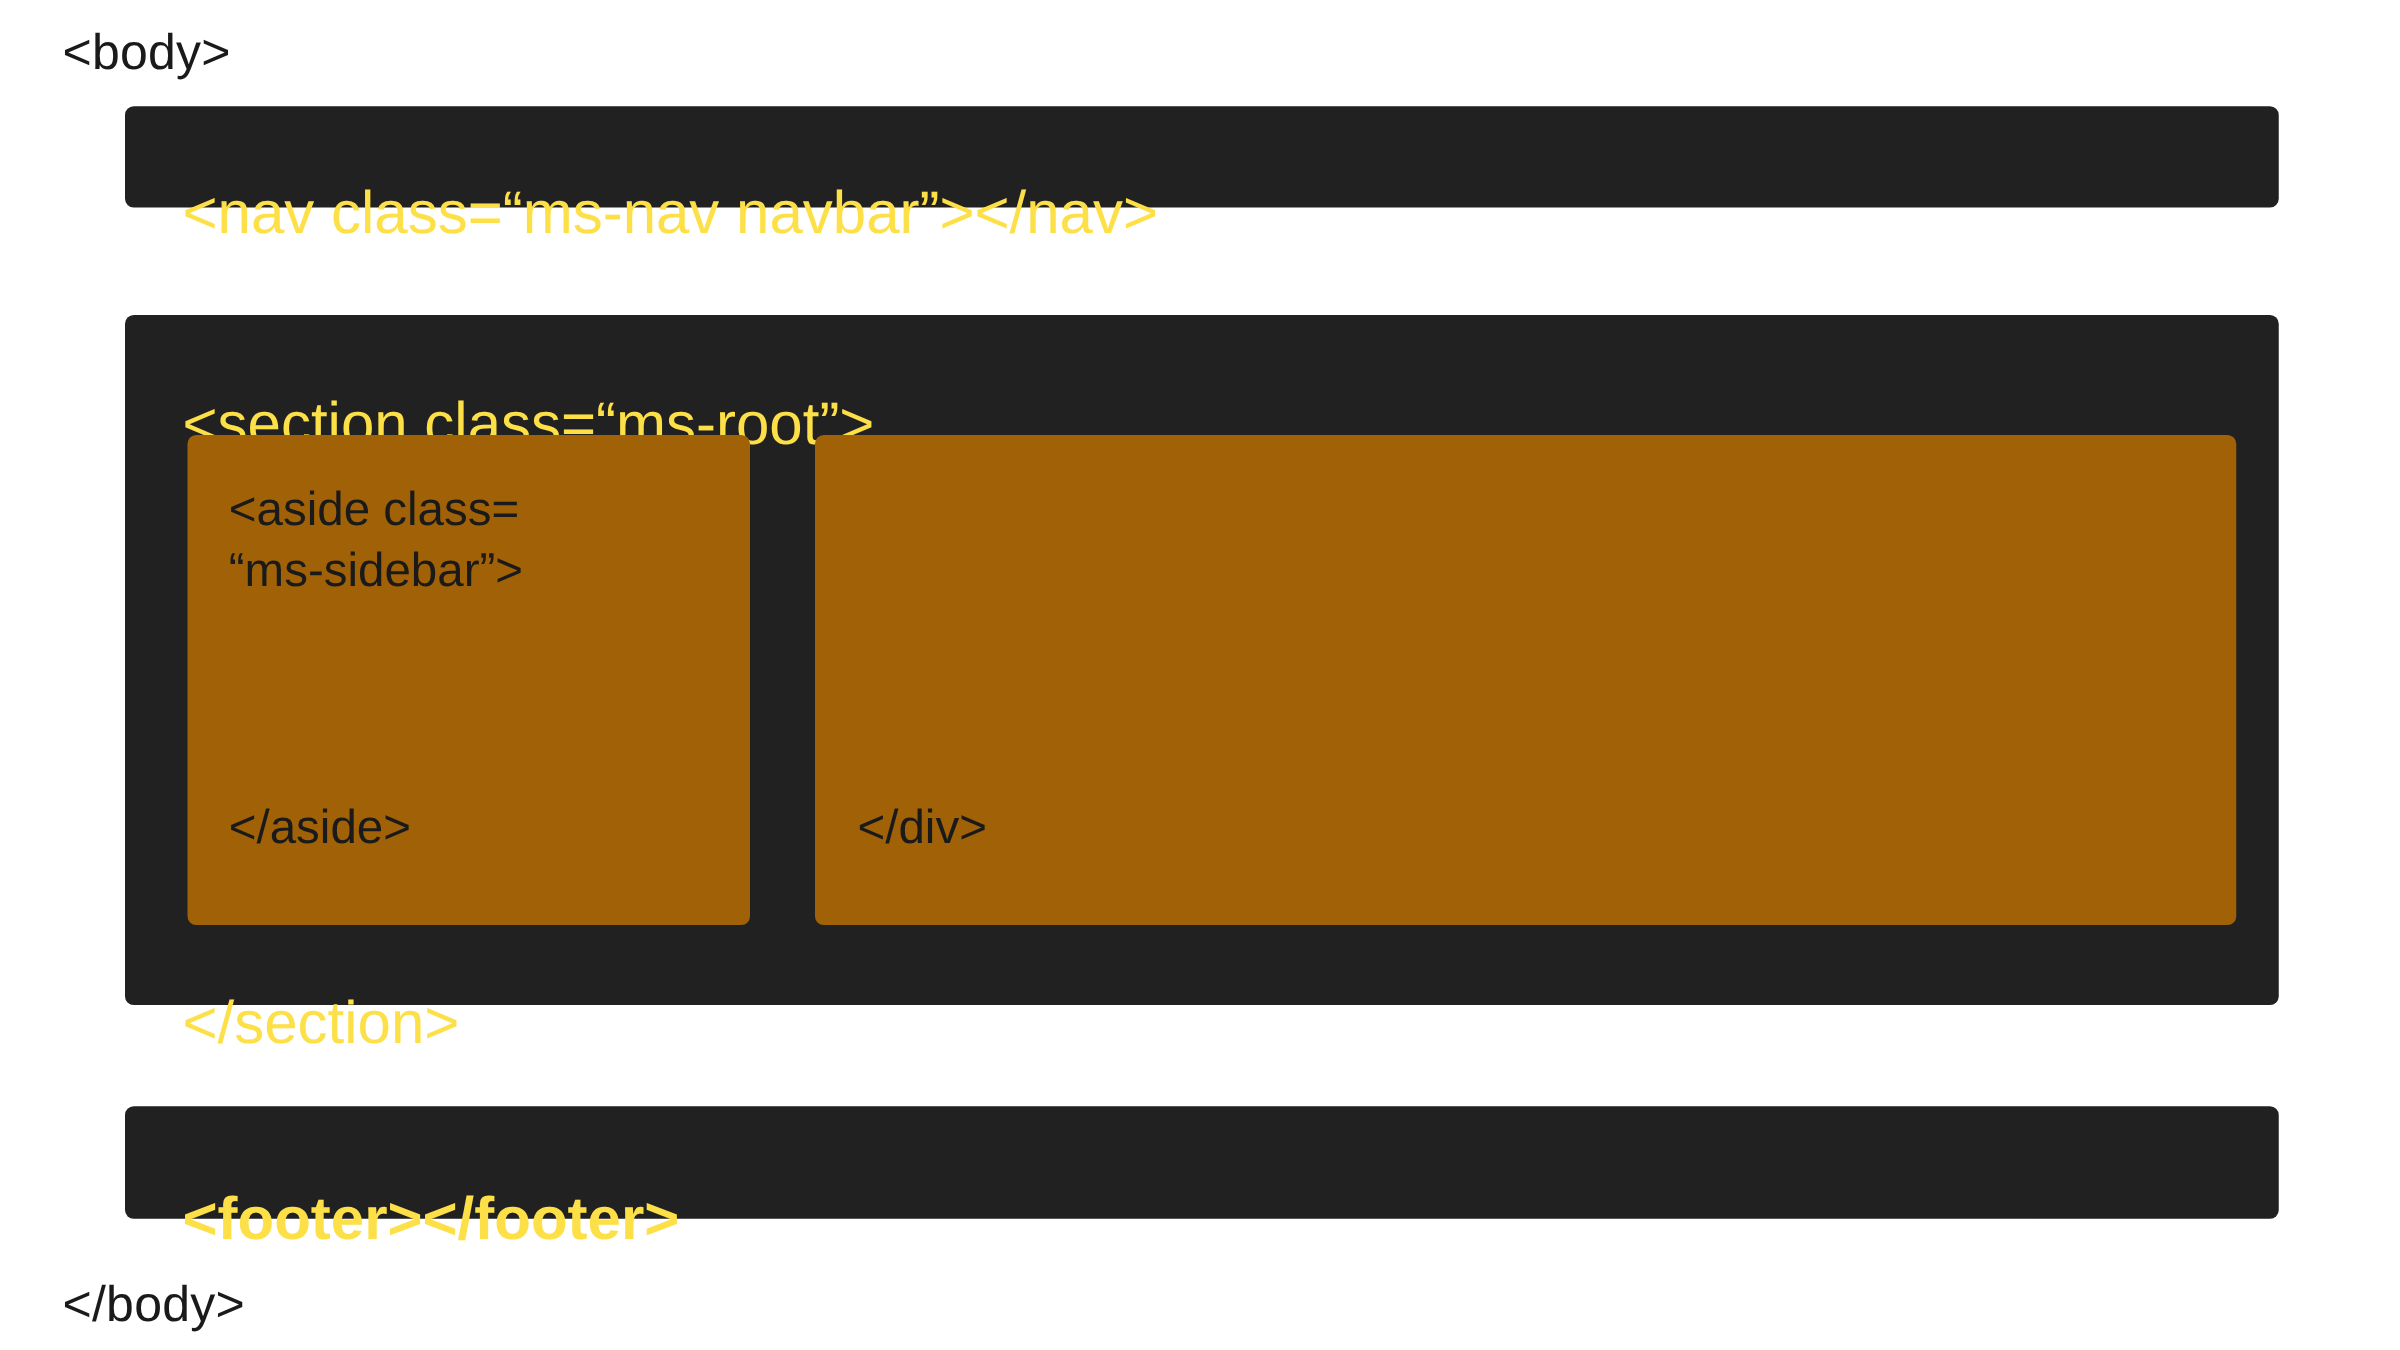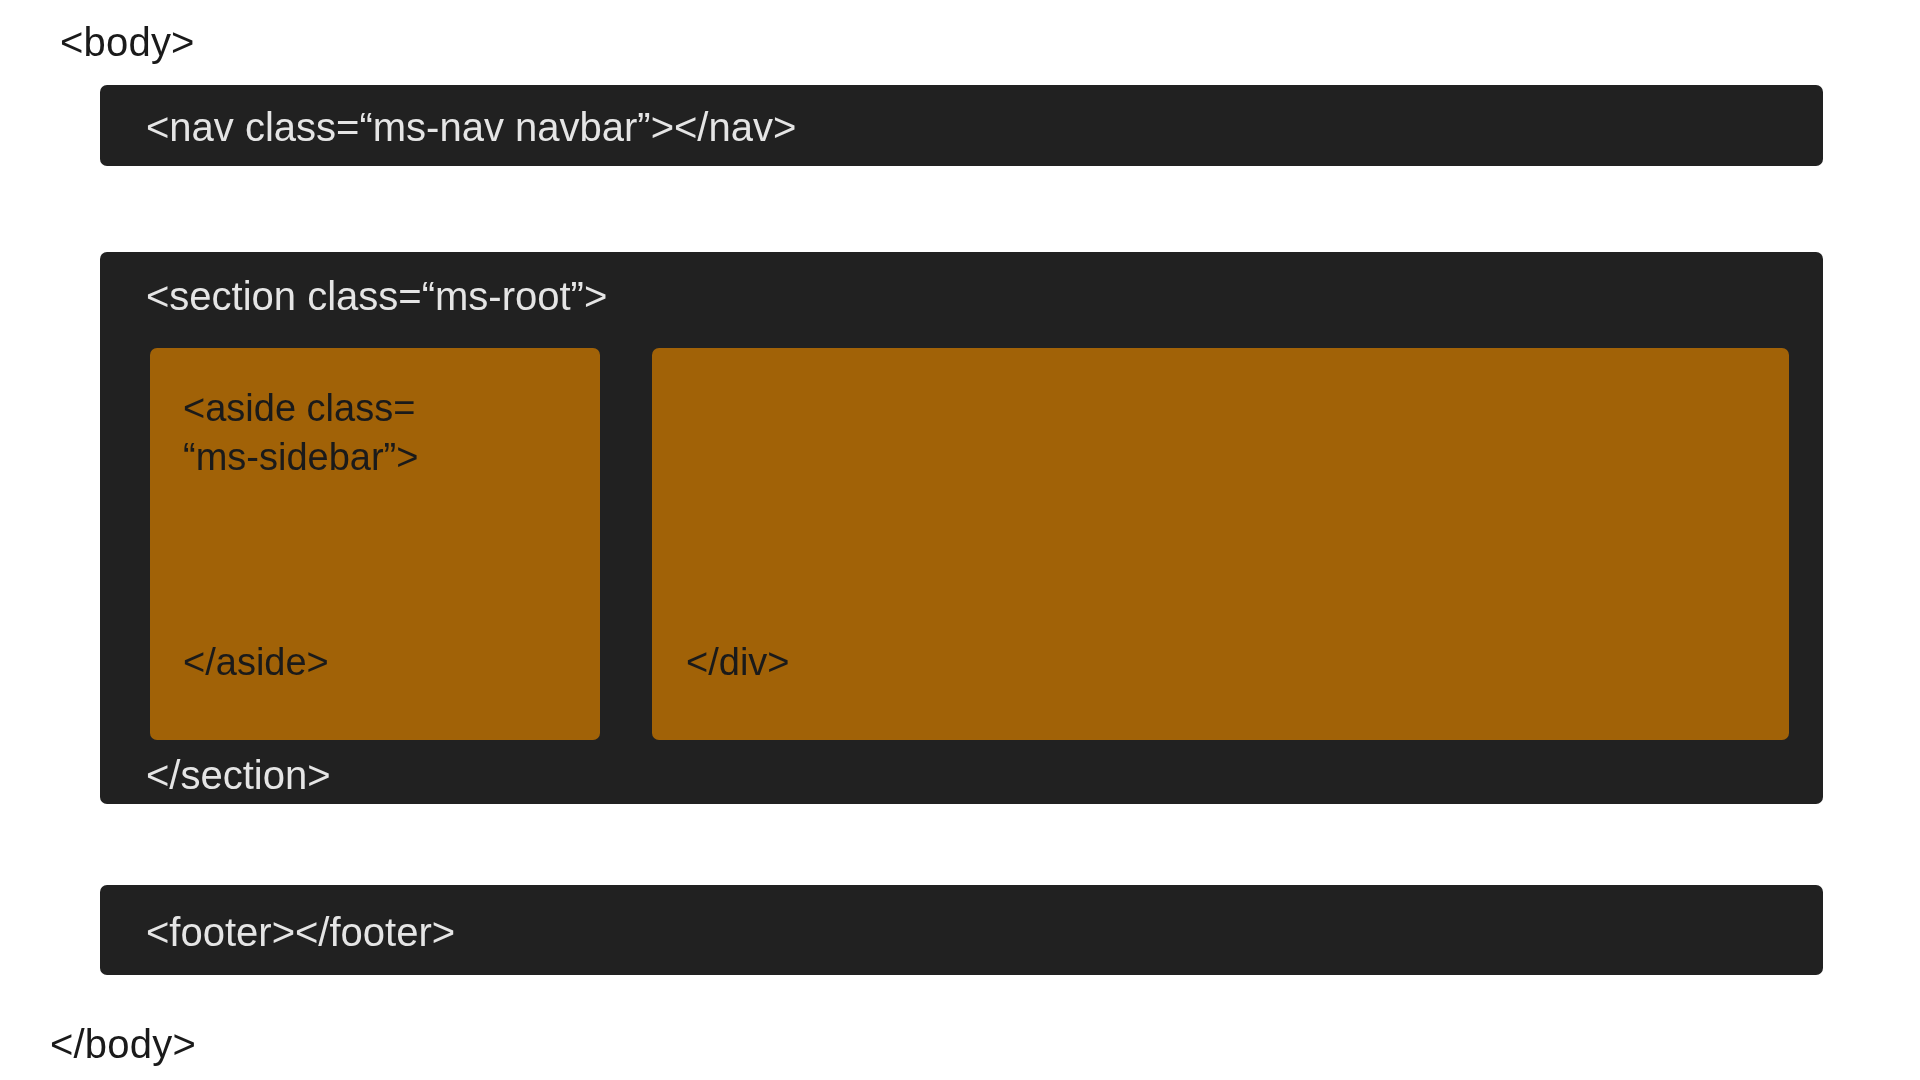--- a/index.html
+++ b/index.html
@@ -28,35 +28,36 @@
 
   
   .outer-label {
     position: absolute;
     font-size: 40px;
     line-height: 1;
     color: #1a1a1a;
     letter-spacing: 0.2px;
     white-space: pre;
   }
-  .label-body-open  { left: 60px;  top: 22px; }
+  .label-body-open  { left: 50px;  top: 22px; }
   .label-body-close { left: 50px;  top: 1024px; }
 
   
   .block-dark {
     position: absolute;
     background: #212121;
     border-radius: 7px;
   }
   .block-dark > .tag {
     position: absolute;
-    font-size: 40px;
+    font-size: 48px;
     line-height: 1;
-    color: #e5e5e5;
+    color: #fde047;
     white-space: pre;
+    margin-top: 40px;
   }
 
   .nav-block {
     left: 100px;
     top: 85px;
     width: 1723px;
     height: 81px;
   }
   .nav-block > .tag { left: 46px; top: 22px; }
 
@@ -67,20 +68,21 @@
     height: 552px;
   }
   .section-block > .tag-open  { left: 46px; top: 24px; }
   .section-block > .tag-close { left: 46px; top: 503px; }
 
   .footer-block {
     left: 100px;
     top: 885px;
     width: 1723px;
     height: 90px;
+    font-weight: bold;
   }
   .footer-block > .tag { left: 46px; top: 27px; }
 
   
   .block-light {
     position: absolute;
     background: #a16207;
     border-radius: 7px;
   }
   .block-light > .tag {

